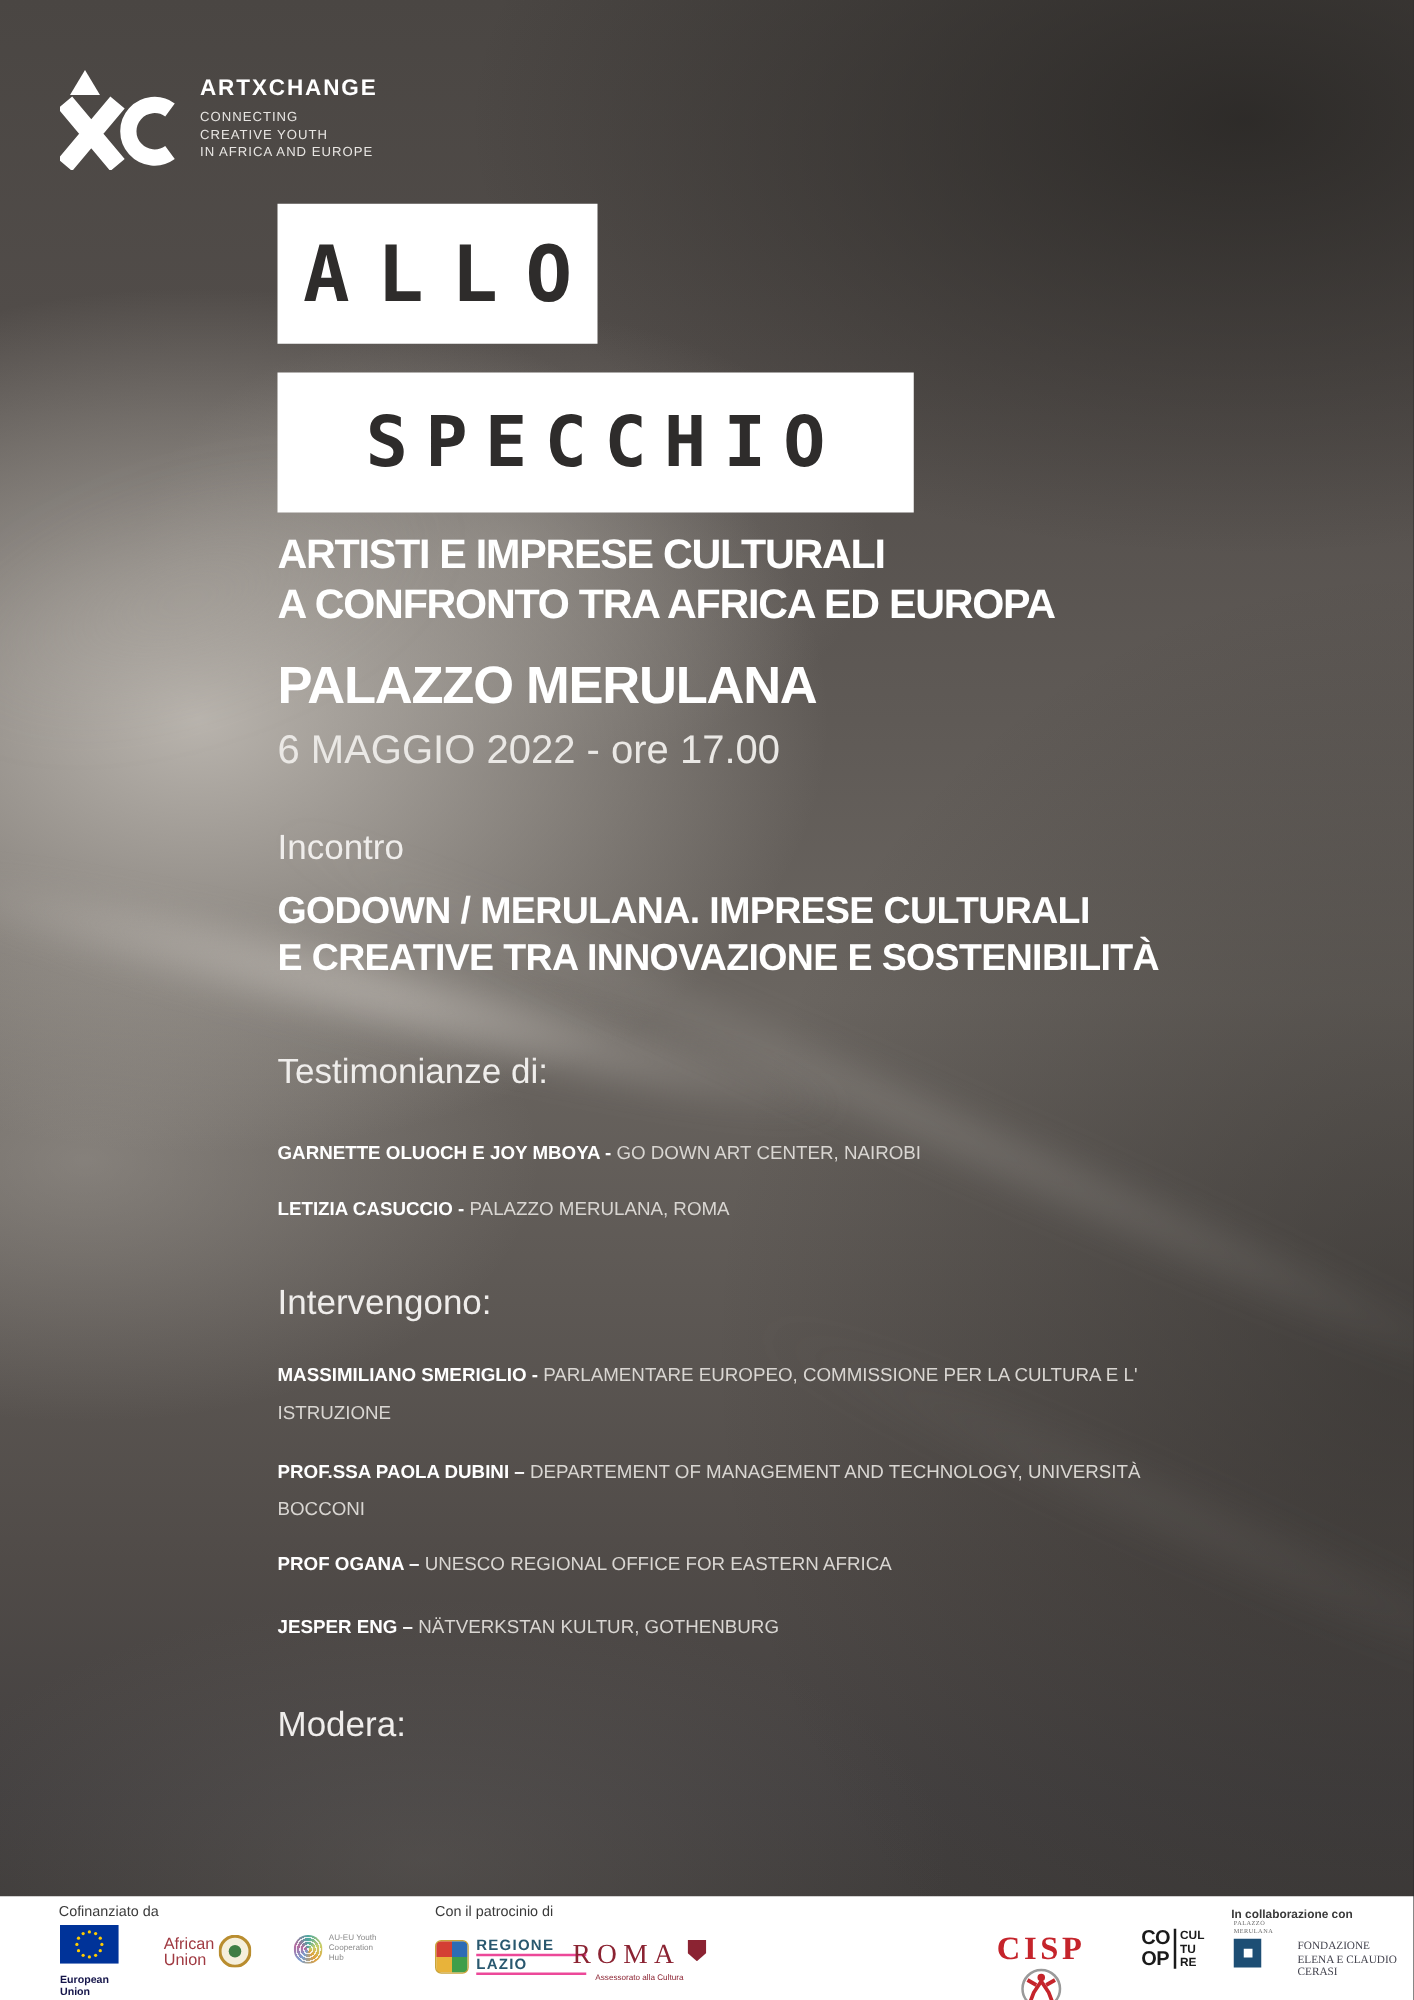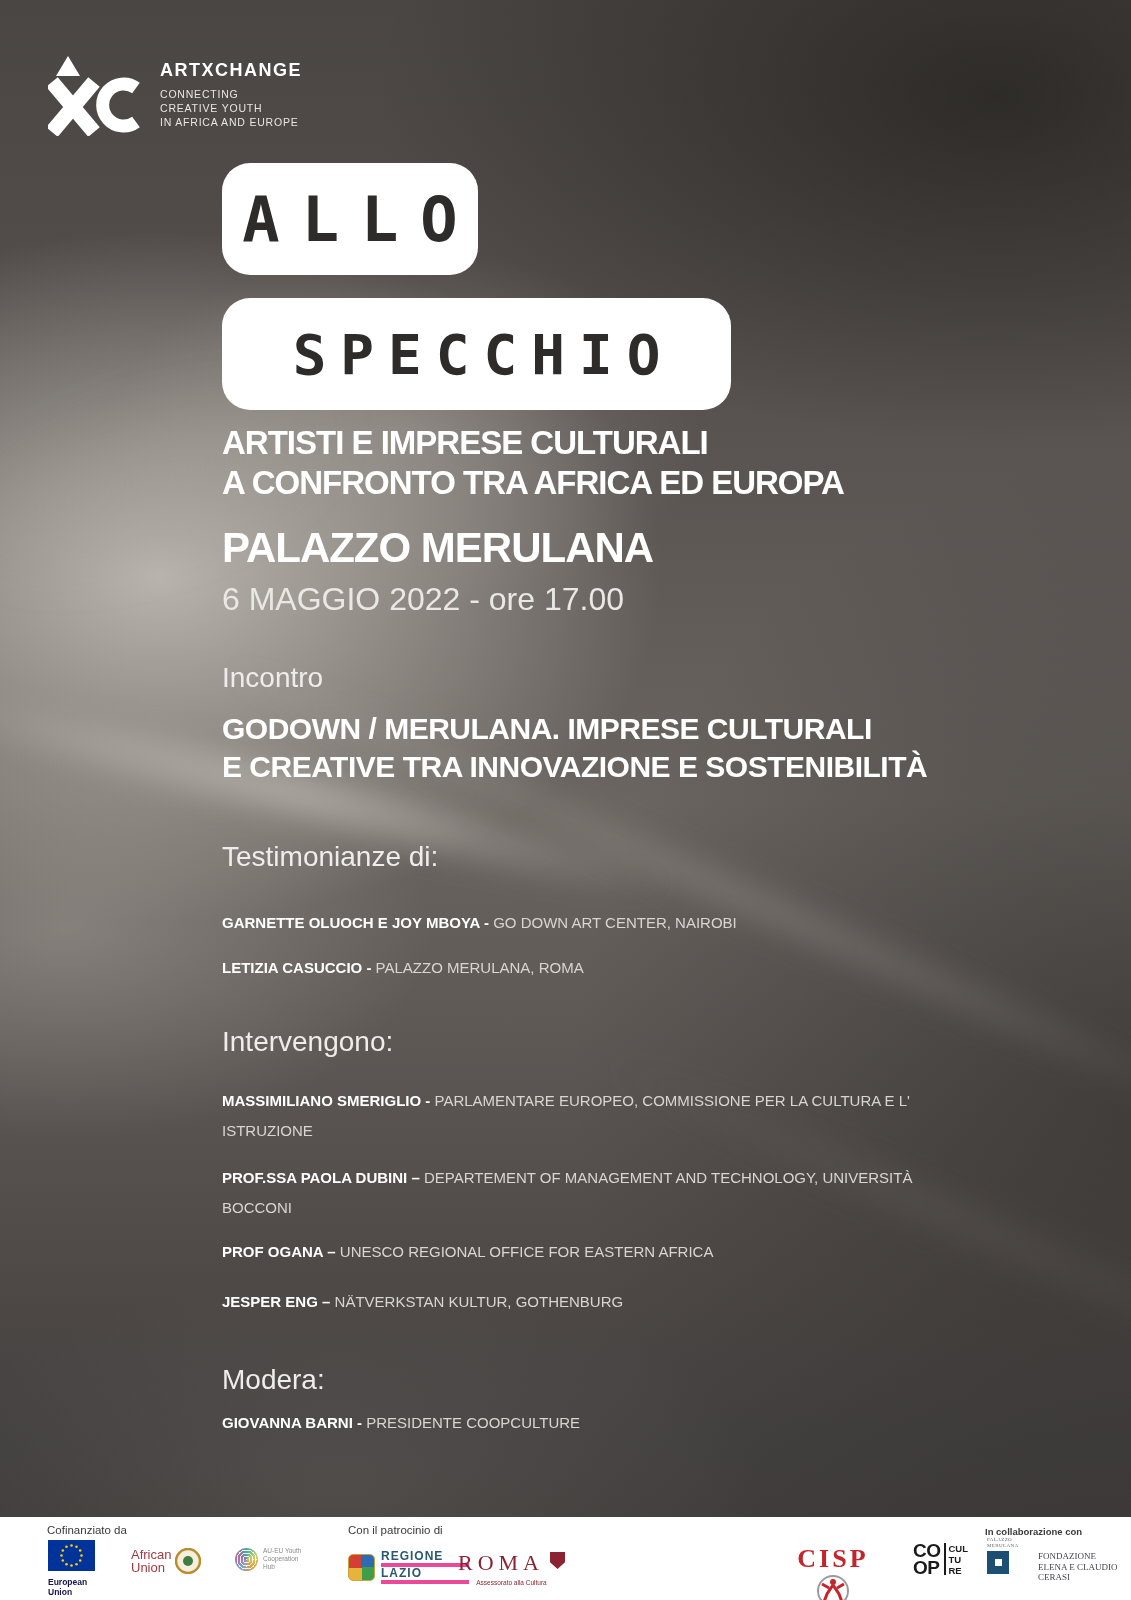--- a/index.html
+++ b/index.html
@@ -27,21 +27,21 @@
 
   
   .brand{position:absolute;left:48px;top:56px;display:flex;align-items:flex-start;}
   .brand-mark{width:94px;height:80px;}
   .brand-text{margin-left:18px;padding-top:4px;}
   .brand-name{font-size:18px;font-weight:700;letter-spacing:1.5px;color:#fff;}
   .brand-name .xx{font-weight:900;}
   .brand-tagline{margin-top:6px;font-size:10.5px;line-height:14px;letter-spacing:0.8px;color:#e8e6e3;}
 
   
-  .title-box{position:absolute;background:#fff;display:flex;align-items:center;justify-content:center;border-radius:28px;}
+  .title-box{position:absolute;background:#fff;display:flex;align-items:center;justify-content:center;}
   .allo{left:222px;top:163px;width:256px;height:112px;}
   .specchio{left:222px;top:298px;width:509px;height:112px;}
   .stamp{font-family:"DejaVu Sans Mono",monospace;font-weight:700;color:#2e2c2b;}
   .allo .stamp{font-size:62px;letter-spacing:22px;margin-right:-22px;}
   .specchio .stamp{font-size:56px;letter-spacing:14px;margin-right:-14px;}
 
   
   .subtitle{position:absolute;left:222px;top:423px;font-size:33px;line-height:40px;font-weight:700;letter-spacing:-1px;color:#fff;}
   .venue{position:absolute;left:222px;top:524px;margin:0;font-size:42px;font-weight:700;letter-spacing:-1px;color:#fff;}
   .datetime{position:absolute;left:222px;top:581px;font-size:32px;font-weight:400;color:#eae8e5;}
@@ -80,36 +80,36 @@
     background:
       repeating-radial-gradient(circle at 50% 50%, rgba(255,255,255,0.85) 0 1px, transparent 1px 3px),
       conic-gradient(#4aa8a0,#c9d06a,#e0a23e,#7a9fd0,#b56a9f,#4aa8a0);}
   .hub-text{margin-left:5px;font-size:6.5px;line-height:8px;color:#8a8a8a;}
 
   .lazio{position:absolute;left:348px;top:33px;display:flex;align-items:center;}
   .lazio-emblem{width:25px;height:25px;border-radius:5px;margin-right:6px;
     background:conic-gradient(#2d6cb5 0 25%, #3f9e49 0 50%, #e8b33a 0 75%, #d43f34 0 100%);
     border:1px solid #c9a43a;}
   .lazio-text{font-size:12px;line-height:13px;font-weight:700;color:#29586f;letter-spacing:1px;}
-  .lazio-text div{border-bottom:4px solid #ec4899;padding-right:26px;}
+  .lazio-text div{border-bottom:2px solid #ec4899;padding-right:26px;}
   .roma{position:absolute;left:458px;top:33px;text-align:center;}
   .roma-row{display:flex;align-items:flex-start;}
   .roma-word{font-family:"Liberation Serif",serif;font-size:22px;letter-spacing:5px;color:#8b2332;font-weight:400;}
   .roma-shield{width:15px;height:19px;margin-left:6px;background:#8b2332;
     clip-path:polygon(0 10%,100% 10%,100% 65%,50% 100%,0 65%);position:relative;}
   .roma-shield::before{content:"";position:absolute;left:2px;top:-3px;width:11px;height:3px;
     background:repeating-linear-gradient(90deg,#c9a43a 0 2px,transparent 2px 4px);}
   .roma-caption{font-size:6.5px;color:#8b2332;margin-top:3px;}
 
   .cisp{position:absolute;left:792px;top:27px;}
   .cisp-row{display:flex;align-items:center;flex-direction:column;}
   .cisp-word{font-family:"Liberation Serif",serif;font-size:26px;font-weight:700;letter-spacing:3px;color:#c5242b;}
   .cisp-caption{font-size:5.5px;line-height:6.5px;color:#888;margin-top:1px;}
   .coop{position:absolute;left:913px;top:25px;display:flex;align-items:stretch;color:#1a1a1a;}
-  .coop-left{font-size:19px;line-height:17px;font-weight:800;letter-spacing:-0.5px;}
+  .coop-left{font-size:16px;line-height:17px;font-weight:800;letter-spacing:-0.5px;}
   .coop-div{width:2px;background:#1a1a1a;margin:1px 3px;}
   .coop-right{font-size:9.5px;line-height:11px;font-weight:800;align-self:center;}
 
   .collab{position:absolute;left:987px;top:20px;}
   .palazzo-mini{font-size:5px;line-height:5.5px;letter-spacing:0.4px;color:#666;font-family:"Liberation Serif",serif;}
   .fond-row{display:flex;align-items:flex-start;margin-top:3px;}
   .fond-square{width:22px;height:23px;background:#1d4e74;display:flex;align-items:center;justify-content:center;}
   .fond-square span{display:block;width:7px;height:7px;background:#fff;}
   .fond-text{margin-left:29px;font-family:"Liberation Serif",serif;font-size:9px;line-height:10.5px;color:#44444f;}
 </style>
@@ -164,21 +164,20 @@
   <div class="person-line t-0"><span class="name">GARNETTE OLUOCH E JOY MBOYA -</span><span> GO DOWN ART CENTER, NAIROBI</span></div>
   <div class="person-line t-1"><span class="name">LETIZIA CASUCCIO -</span><span> PALAZZO MERULANA, ROMA</span></div>
 
   <div class="h-light speakers-heading">Intervengono:</div>
   <div class="person-line sp-0"><span class="name">MASSIMILIANO SMERIGLIO -</span><span> PARLAMENTARE EUROPEO, COMMISSIONE PER LA CULTURA E L' ISTRUZIONE</span></div>
   <div class="person-line sp-1"><span class="name">PROF.SSA PAOLA DUBINI –</span><span> DEPARTEMENT OF MANAGEMENT AND TECHNOLOGY, UNIVERSITÀ BOCCONI</span></div>
   <div class="person-line sp-2"><span class="name">PROF OGANA –</span><span> UNESCO REGIONAL OFFICE FOR EASTERN AFRICA</span></div>
   <div class="person-line sp-3"><span class="name">JESPER ENG –</span><span> NÄTVERKSTAN KULTUR, GOTHENBURG</span></div>
 
   <div class="h-light moderator-heading">Modera:</div>
-  <div class="person-line mod"><span class="name">GIOVANNA BARNI -</span><span> PRESIDENTE COOPCULTURE</span></div>
 
   <footer class="footer">
 
     <div class="f-label lbl-cofin">Cofinanziato da</div>
 
     <div class="eu">
       <svg width="47" height="31" viewBox="0 0 47 31" aria-hidden="true">
         <rect width="47" height="31" fill="#003399"></rect>
         <g fill="#ffcc00">
           <circle cx="33.5" cy="15.5" r="1.3"></circle>

